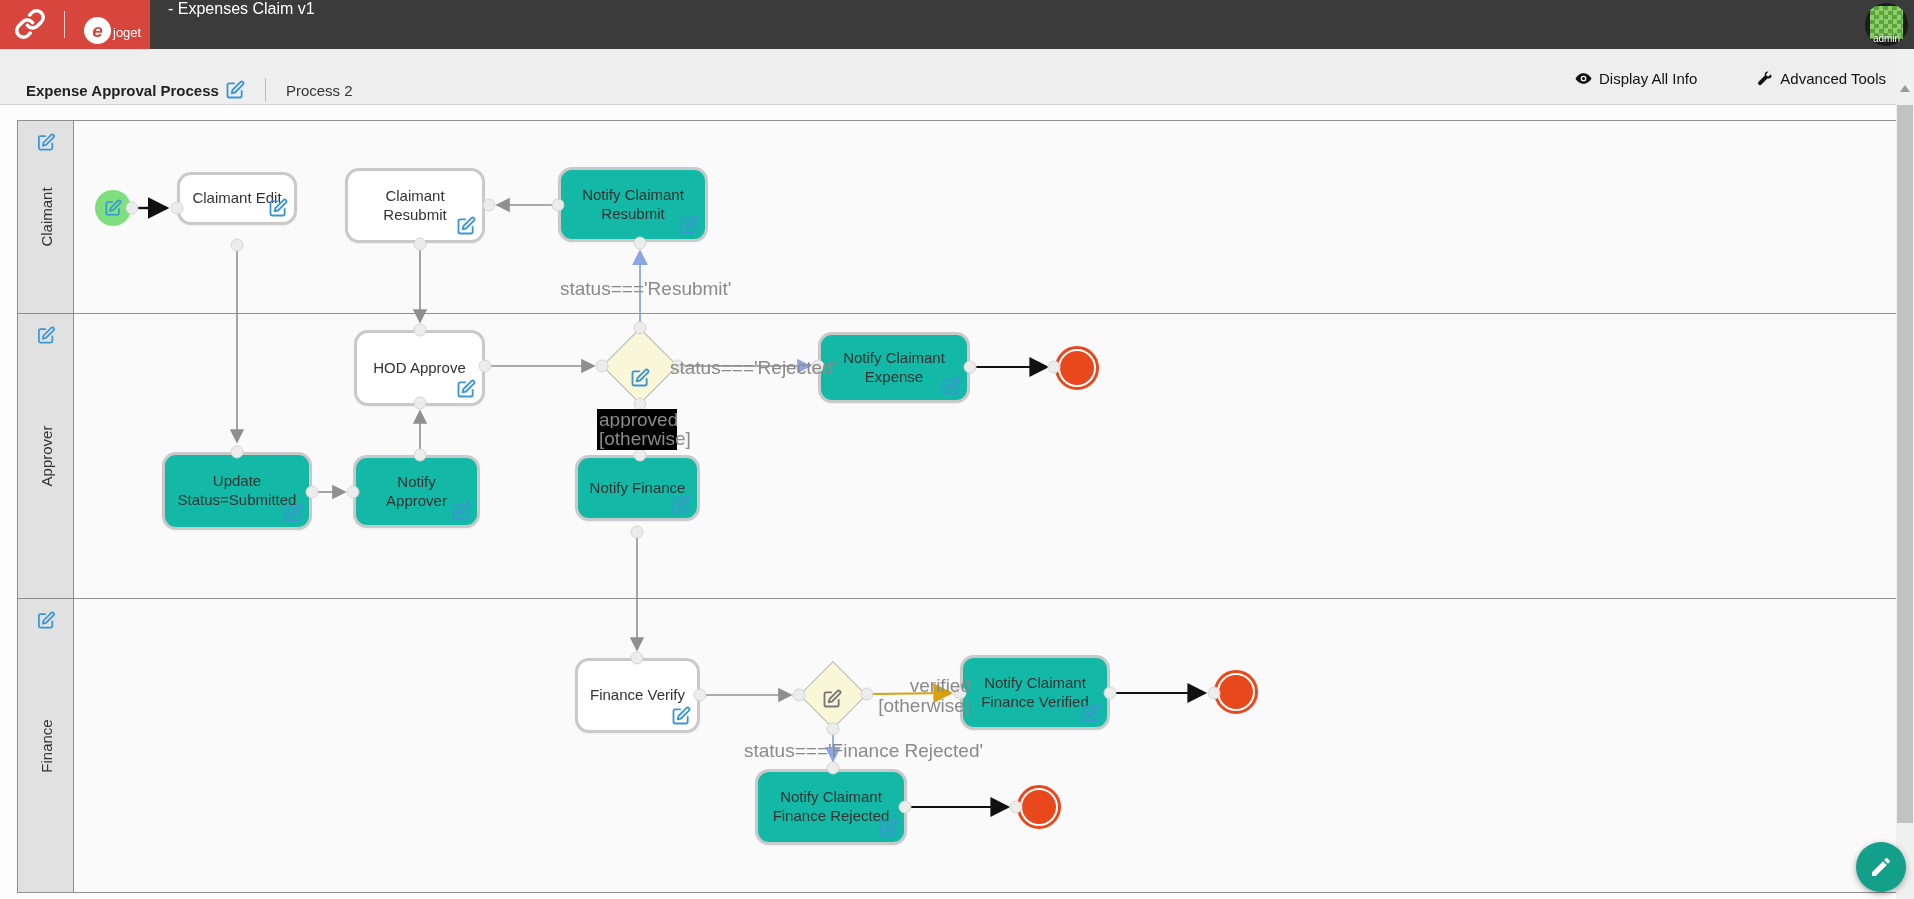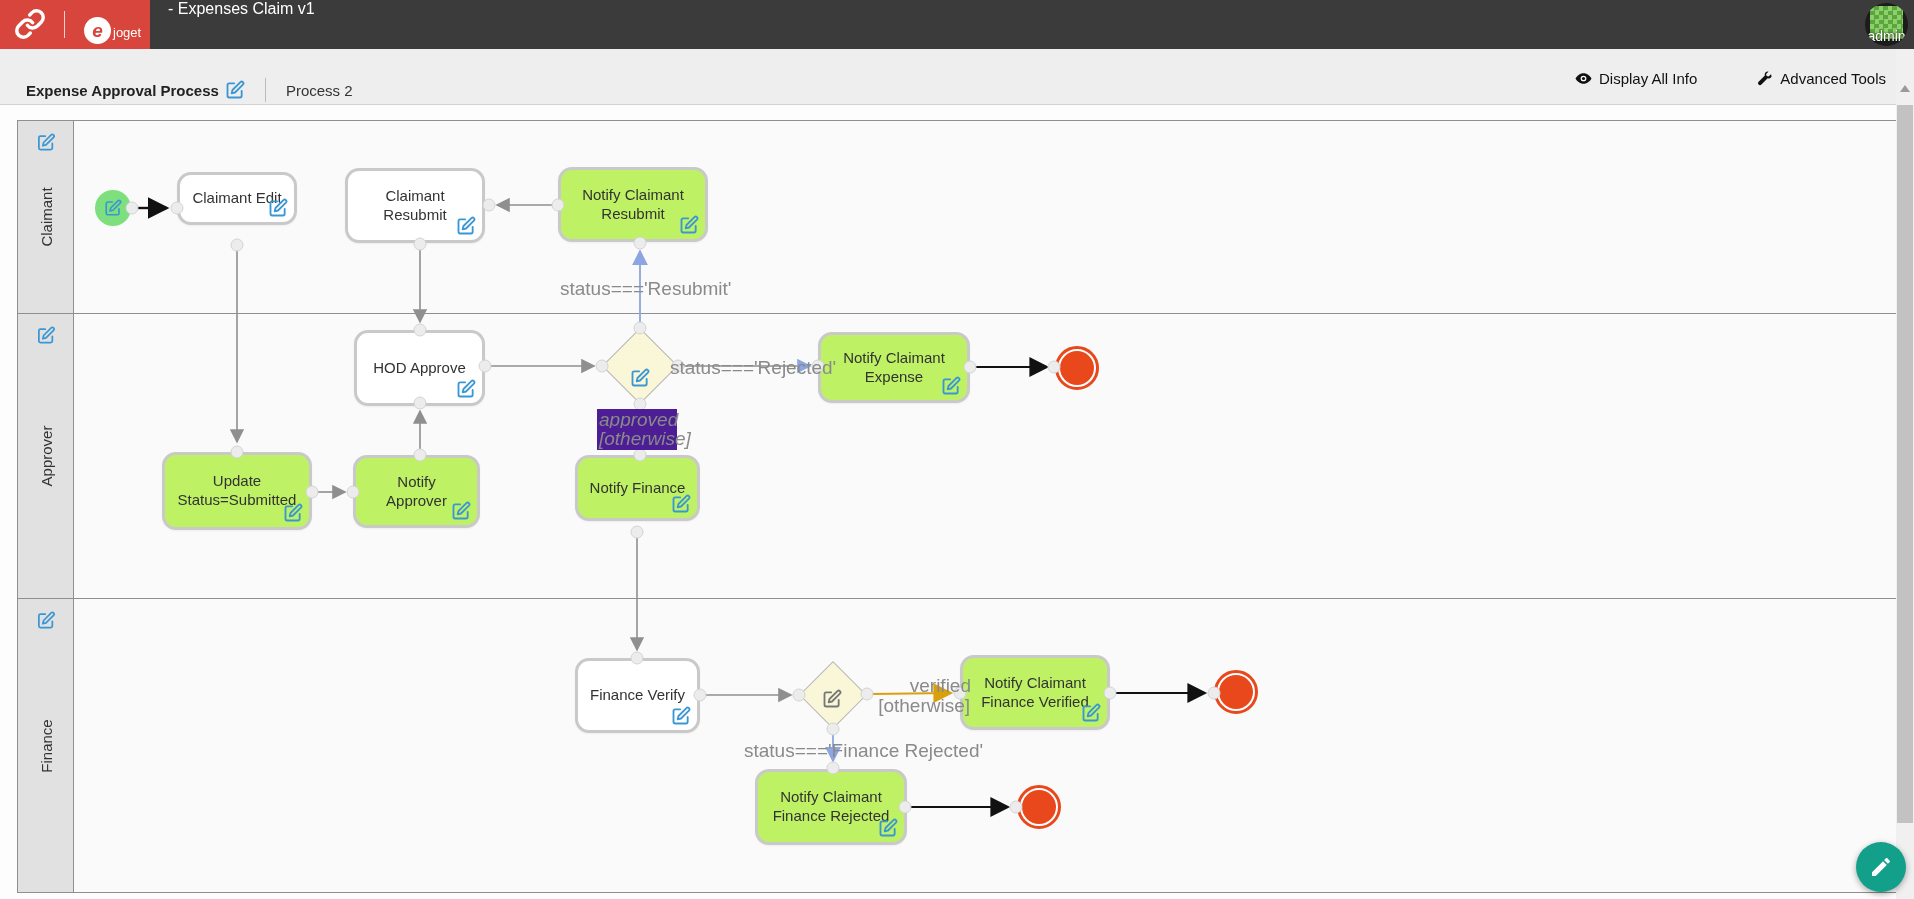--- a/index.html
+++ b/index.html
@@ -18,21 +18,21 @@
   .joget-text { position:absolute; left:113px; top:25px; color:#fff; font-size:13px; }
   .app-title-wrap { position:absolute; left:159px; top:0; height:49px; display:flex; align-items:baseline; }
   .app-title { color:#fff; font-size:26px; letter-spacing:1px; line-height:49px; font-weight:500; }
   .app-subtitle { color:#fff; font-size:16px; margin-left:9px; }
   .avatar { position:absolute; left:1865px; top:3px; width:43px; height:43px; border-radius:50%;
     overflow:hidden; background:#1c1c1c; z-index:61; cursor:pointer; }
   .avatar-px { position:absolute; left:5px; top:3px; width:33px; height:33px; background:#2e7d32;
     background-image:repeating-conic-gradient(#5aa63e 0% 25%, #8fce6b 25% 50%);
     background-size:9px 9px; }
   .avatar-name { position:absolute; left:0; right:0; bottom:2px; text-align:center; color:#fff;
-    font-size:14px; text-shadow:0 0 2px #000; }
+    font-size:10px; text-shadow:0 0 2px #000; }
 
   
   .band { position:absolute; left:0; top:49px; width:1914px; height:56px; background:#efeeee;
     border-bottom:1px solid #d2d2d2; z-index:5; }
   .top-actions { position:absolute; right:28px; top:70px; display:flex; gap:60px; z-index:6; }
   .top-action { display:flex; align-items:center; gap:7px; font-size:15px; color:#111; cursor:pointer; }
   .tabs { position:absolute; left:26px; top:78px; display:flex; align-items:center; z-index:6; }
   .tab { font-size:15px; color:#333; cursor:pointer; display:flex; align-items:center; }
   .tab.active { font-weight:bold; color:#222; }
   .tab-divider { width:1px; height:24px; background:#bbb; margin:0 20px; }
@@ -48,38 +48,38 @@
     white-space:nowrap; font-size:15px; color:#333; }
   .lane-row { position:absolute; left:74px; width:1822px; background:#fafafa;
     border-top:1px solid #8f8f8f; z-index:1; }
   .lane-row.last { border-bottom:1px solid #8f8f8f; }
 
   
   .node { position:absolute; border:3px solid #c9c9c9; border-radius:14px; background:#fff;
     display:flex; align-items:center; justify-content:center; text-align:center;
     font-size:15px; color:#333; line-height:1.25; padding:2px 10px; z-index:10; cursor:pointer;
     box-shadow:0 1px 2px rgba(0,0,0,.05); }
-  .node.green { background:#bef264; }
+  .node.green { background:#14b8a6; }
   .node-edit { position:absolute; right:6px; bottom:4px; }
   .diamond { position:absolute; background:#faf6d8; border:1.5px solid #b9b9b9;
     transform:rotate(45deg); z-index:10; cursor:pointer; }
   .start-event { position:absolute; left:95px; top:190px; width:36px; height:36px; border-radius:50%;
     background:#7ddf7e; z-index:10; display:flex; align-items:center; justify-content:center; cursor:pointer; }
   .end-event { position:absolute; width:44px; height:44px; border-radius:50%; border:3px solid #e8481c;
     background:#fff; display:flex; align-items:center; justify-content:center; z-index:10; cursor:pointer; }
   .end-event .inner { width:34px; height:34px; border-radius:50%; background:#e8481c; }
 
   .edit-icon { color:#3b97d3; display:inline-block; cursor:pointer; }
   .edit-icon.gray { color:#777; }
   .icon-abs { position:absolute; z-index:12; }
 
   
   .flow-label { position:absolute; font-size:19px; color:#8a8a8a; text-align:right; z-index:25;
     white-space:nowrap; }
-  .flow-label.mask { background:#4c1d95; padding:0 2px;font-style:italic; }
+  .flow-label.mask { background:#000000; padding:0 2px; }
 
   .connectors { position:absolute; left:0; top:0; z-index:20; pointer-events:none; }
 
   
   .scrollbar { position:absolute; right:0; top:49px; width:18px; height:850px; background:#f0f0f0; z-index:55; }
   .scroll-up { position:absolute; top:36px; left:4px; width:0; height:0;
     border-left:5px solid transparent; border-right:5px solid transparent; border-bottom:7px solid #9a9a9a; }
   .scroll-thumb { position:absolute; top:56px; left:1px; width:16px; height:718px; background:#c2c2c2; cursor:pointer; }
 
   

